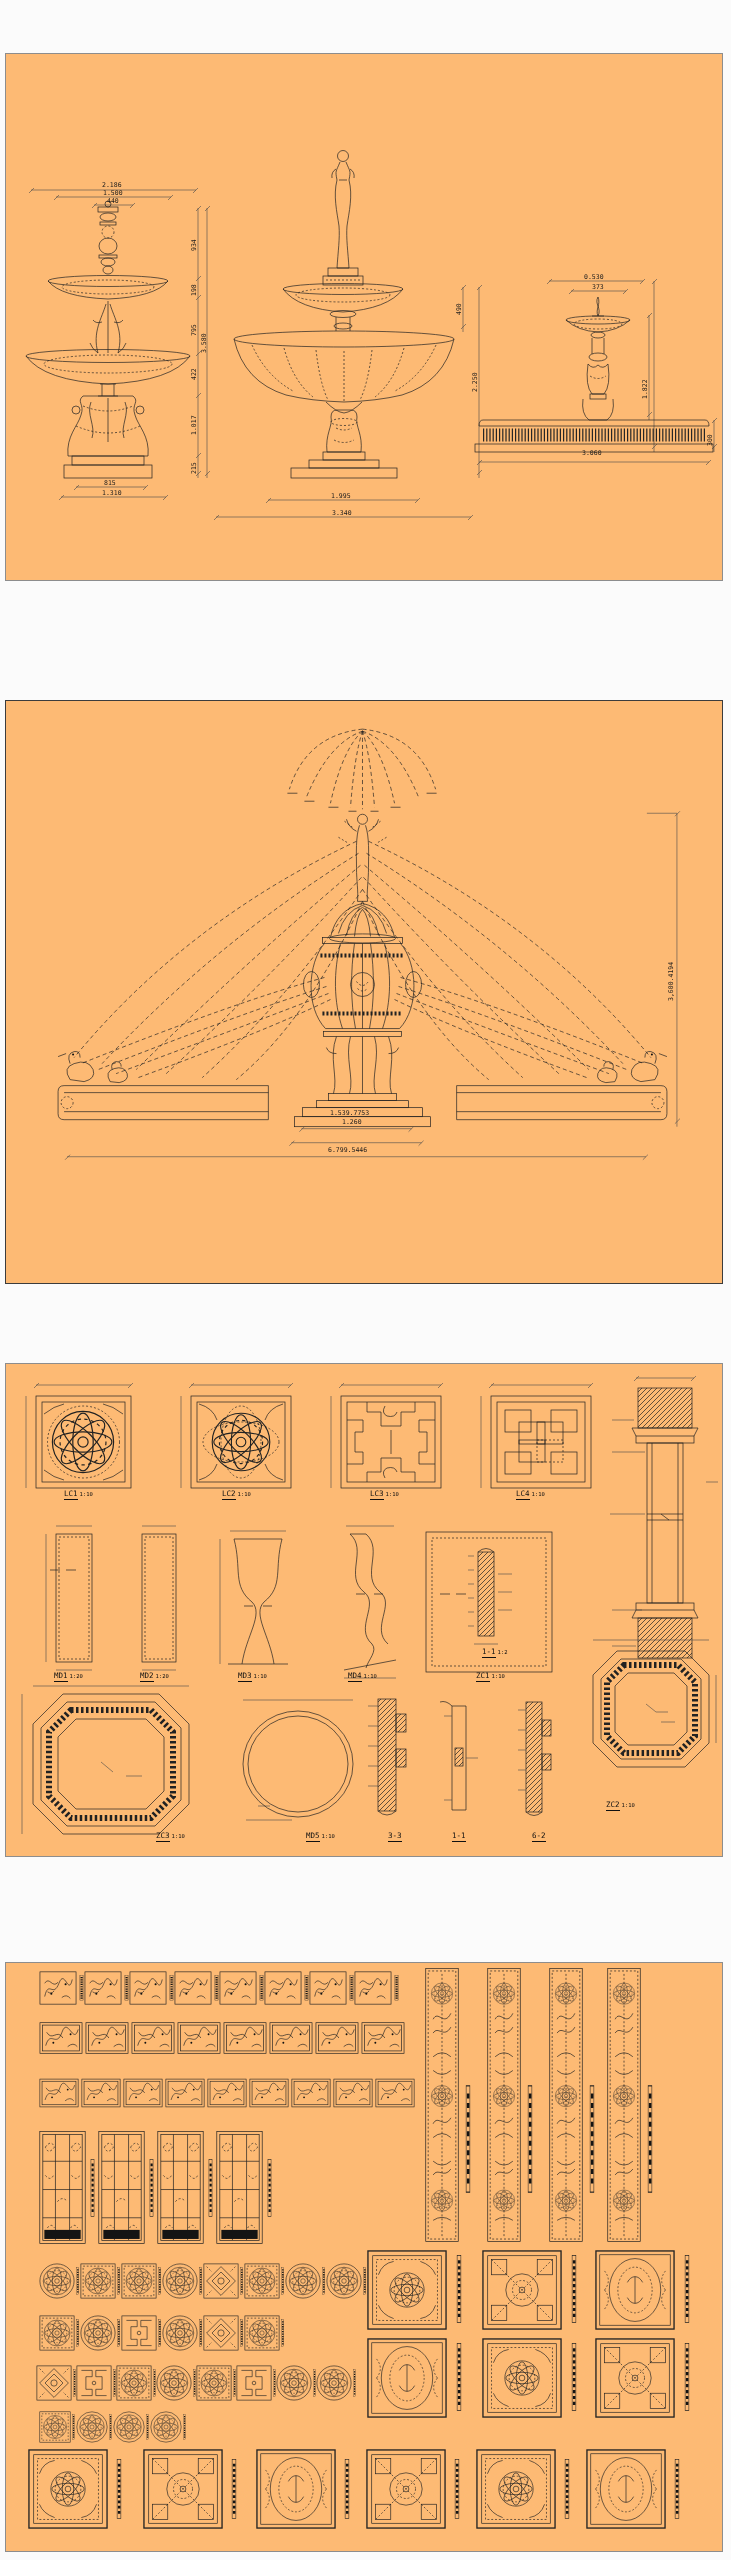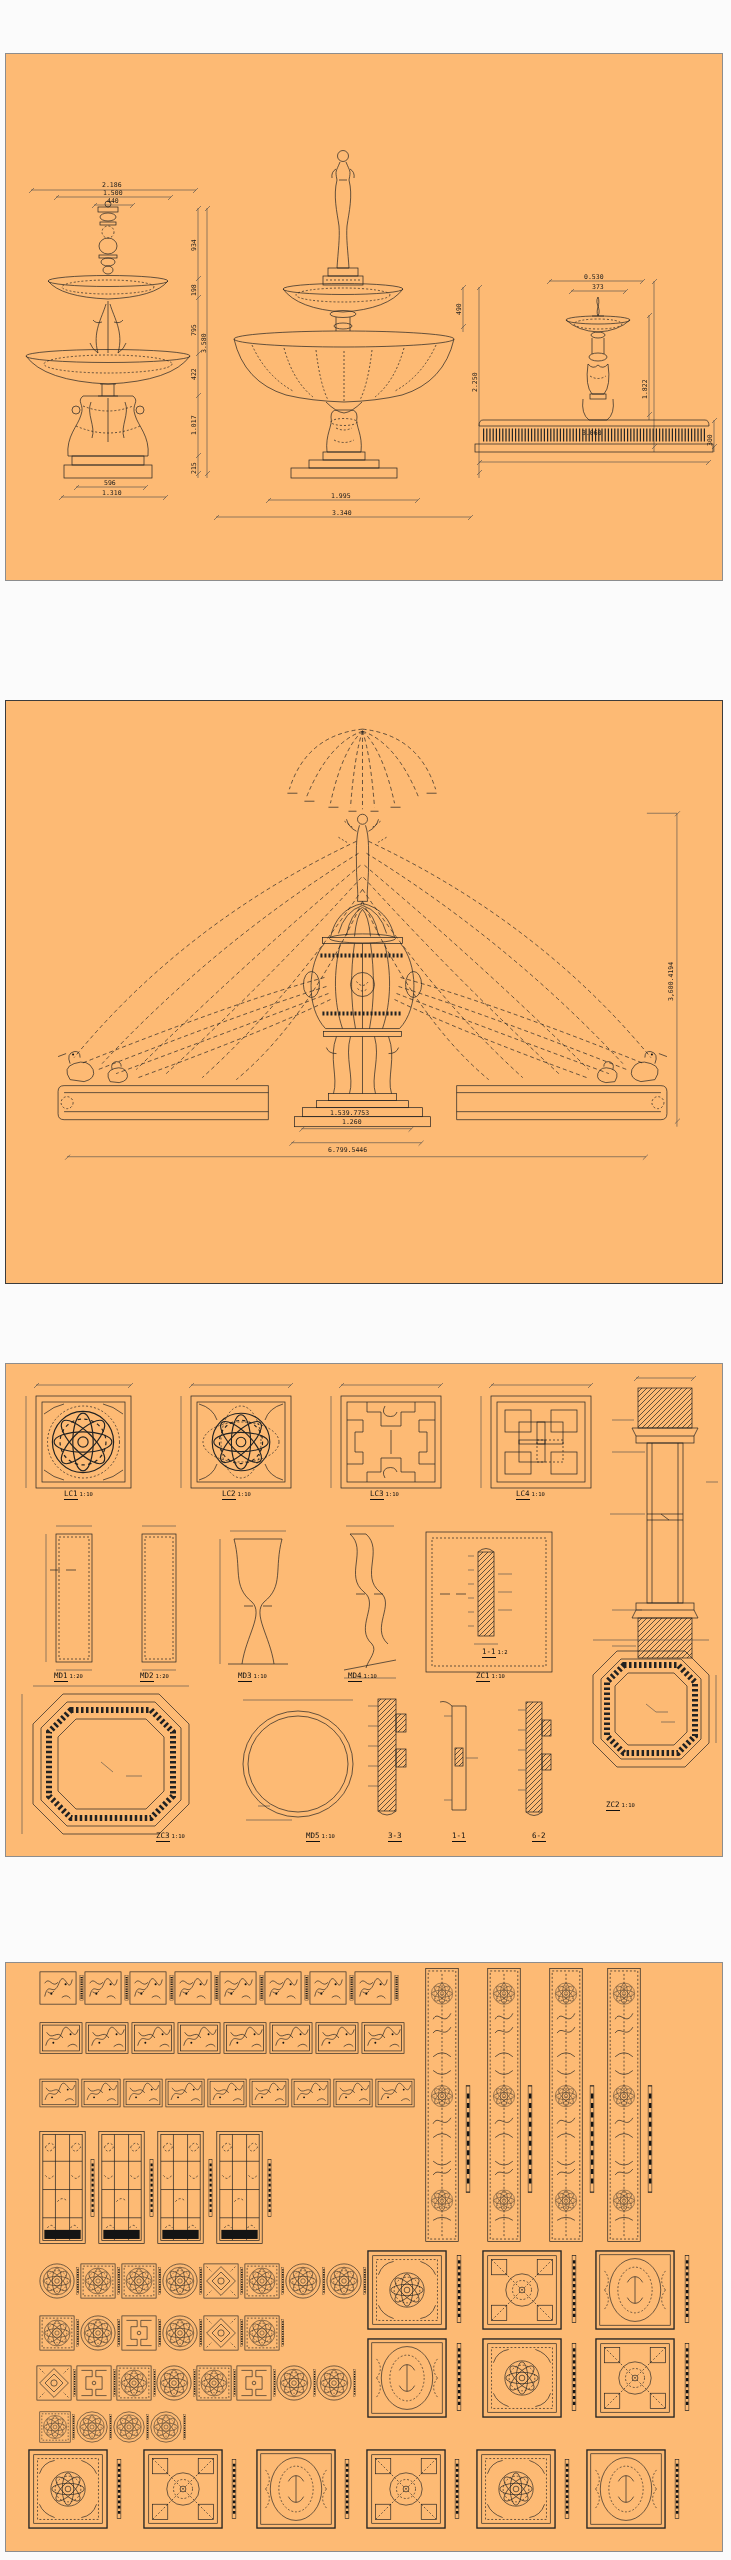--- a/index.html
+++ b/index.html
@@ -211,31 +211,31 @@
 <span class="dim" style="left:96px;top:128px">2.186</span>
 <span class="dim" style="left:97px;top:136px">1.500</span>
 <span class="dim" style="left:101px;top:144px">440</span>
 <span class="dim dimv" style="left:185px;top:197px">934</span>
 <span class="dim dimv" style="left:185px;top:242px">198</span>
 <span class="dim dimv" style="left:185px;top:282px">795</span>
 <span class="dim dimv" style="left:185px;top:326px">422</span>
 <span class="dim dimv" style="left:185px;top:381px">1.017</span>
 <span class="dim dimv" style="left:185px;top:420px">215</span>
 <span class="dim dimv" style="left:195px;top:299px">3.580</span>
-<span class="dim" style="left:98px;top:426px">596</span>
+<span class="dim" style="left:98px;top:426px">815</span>
 <span class="dim" style="left:96px;top:436px">1.310</span>
 <span class="dim dimv" style="left:450px;top:261px">490</span>
 <span class="dim dimv" style="left:466px;top:338px">2.250</span>
 <span class="dim" style="left:325px;top:439px">1.995</span>
 <span class="dim" style="left:326px;top:456px">3.340</span>
 <span class="dim" style="left:578px;top:220px">0.530</span>
 <span class="dim" style="left:586px;top:230px">373</span>
 <span class="dim dimv" style="left:636px;top:345px">1.822</span>
 <span class="dim dimv" style="left:701px;top:392px">300</span>
-<span class="dim" style="left:576px;top:376px">3.060</span>
+<span class="dim" style="left:576px;top:396px">3.060</span>
 </section>
 
 <section class="panel p2">
 <svg class="draw" viewBox="0 0 715 581">
   <g class="dsh">
     <path d="M356 30 Q322 42 300 96 M356 30 Q336 48 324 102 M356 30 Q348 54 344 106 M356 30 Q356 58 356 108 M356 30 Q364 54 368 106 M356 30 Q376 48 388 102 M356 30 Q390 42 412 96 M356 28 Q300 34 283 88 M356 28 Q412 34 429 88"></path>
   </g>
   <path d="M298 100 h10 M322 106 h10 M342 110 h8 M364 110 h8 M384 106 h10 M420 92 h10 M281 92 h10"></path>
   <g>
     <circle cx="356" cy="118" r="5"></circle>

